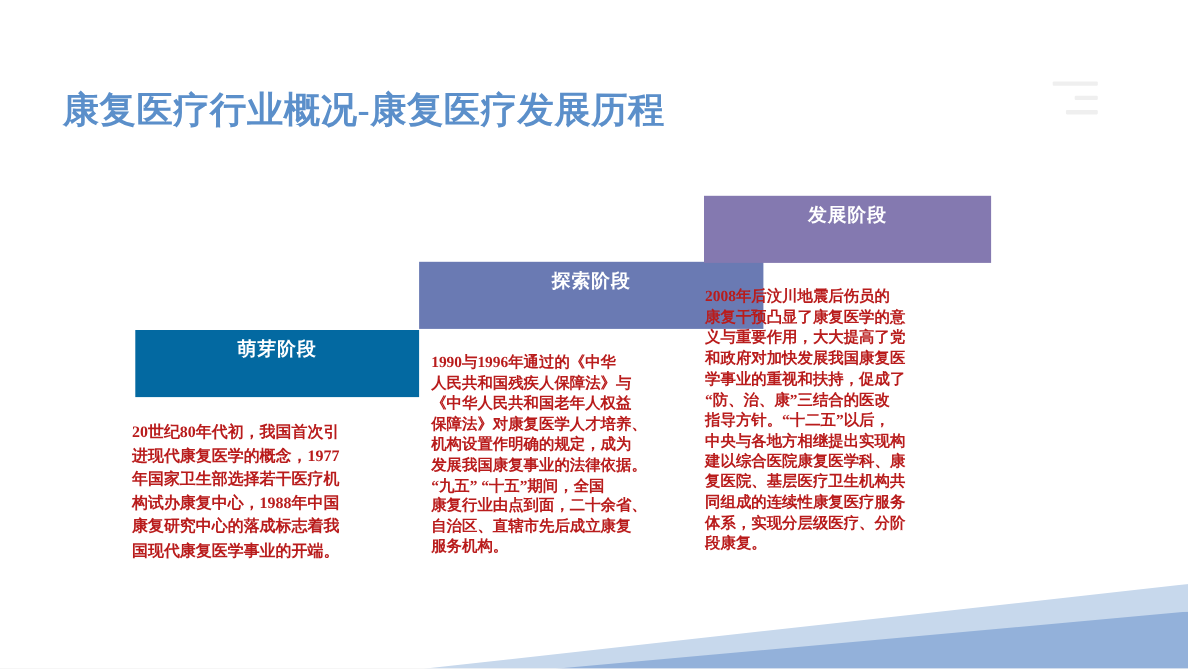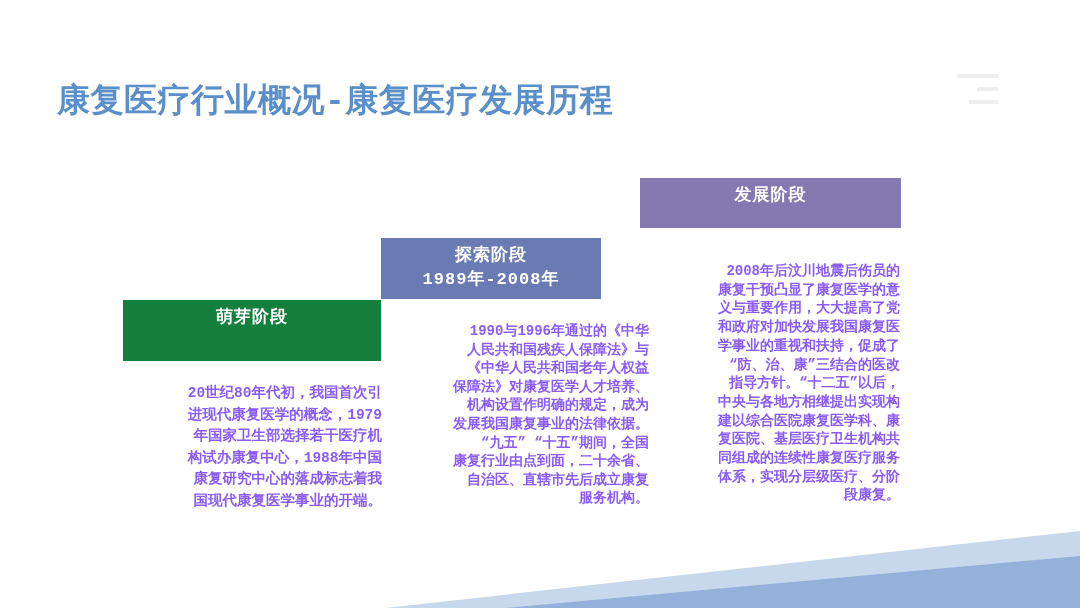--- a/index.html
+++ b/index.html
@@ -1,21 +1,21 @@
 <!DOCTYPE html>
 <html><head>
 <meta charset="utf-8">
 <style>
   html,body{margin:0;padding:0;background:#e8e8e8;}
   .slide{
     position:relative;
     width:1080px;height:608px;
     background:#ffffff;
     overflow:hidden;
-    font-family:Liberation Mono, monospace;
+    font-family:Liberation Serif, serif;
     margin:0 auto;
   }
   
   .title{
     position:absolute;left:57px;top:56px;
     font-size:33px;font-weight:700;
     color:#5b8fca;letter-spacing:0.5px;
     white-space:nowrap;
   }
   
@@ -30,27 +30,27 @@
   .menu .bar.b3{width:29px;}
   
   .stage-header{
     position:absolute;
     color:#ffffff;text-align:center;
     font-weight:700;font-size:17px;line-height:24px;
     letter-spacing:1px;
     padding-top:6px;box-sizing:border-box;
   }
   .s1h{left:123px;top:300px;width:258px;height:61px;}
-  .s2h{left:381px;top:238px;width:220px;height:61px;}
-  .s3h{left:640px;top:178px;width:261px;height:50px;}
+  .s2h{left:381px;top:238px;width:313px;height:61px;}
+  .s3h{left:640px;top:178px;width:261px;height:61px;}
   
   .stage-body{
     position:absolute;
-    color:#8b5cf6;
-    text-align:right;
+    color:#b91c1c;
+    text-align:left;
     white-space:pre-line;
     font-weight:600;
   }
   .s1b{left:120px;top:383px;width:262px;font-size:14.5px;line-height:21.5px;}
   .s2b{left:392px;top:322px;width:257px;font-size:14px;line-height:18.6px;}
   .s3b{left:641px;top:262px;width:259px;font-size:14px;line-height:18.7px;}
   
   .wedge{position:absolute;}
   .wedge-light{
     left:385px;top:531px;width:695px;height:77px;
@@ -68,35 +68,34 @@
 
   <h1 class="title">康复医疗行业概况-康复医疗发展历程</h1>
 
   <div class="menu">
     <span class="bar b1"></span>
     <span class="bar b2"></span>
     <span class="bar b3"></span>
   </div>
 
   <div>
-    <div class="stage-header s1h" style="background-color: #15803d;">
+    <div class="stage-header s1h" style="background-color: #0369a1;">
       <div>萌芽阶段</div>
     </div>
     <div class="stage-body s1b">20世纪80年代初，我国首次引
-进现代康复医学的概念，1979
+进现代康复医学的概念，1977
 年国家卫生部选择若干医疗机
 构试办康复中心，1988年中国
 康复研究中心的落成标志着我
 国现代康复医学事业的开端。</div>
   </div>
 
   <div>
     <div class="stage-header s2h" style="background-color: rgb(106, 122, 179);">
       <div>探索阶段</div>
-      <div>1989年-2008年</div>
     </div>
     <div class="stage-body s2b">1990与1996年通过的《中华
 人民共和国残疾人保障法》与
 《中华人民共和国老年人权益
 保障法》对康复医学人才培养、
 机构设置作明确的规定，成为
 发展我国康复事业的法律依据。
 “九五” “十五”期间，全国
 康复行业由点到面，二十余省、
 自治区、直辖市先后成立康复

